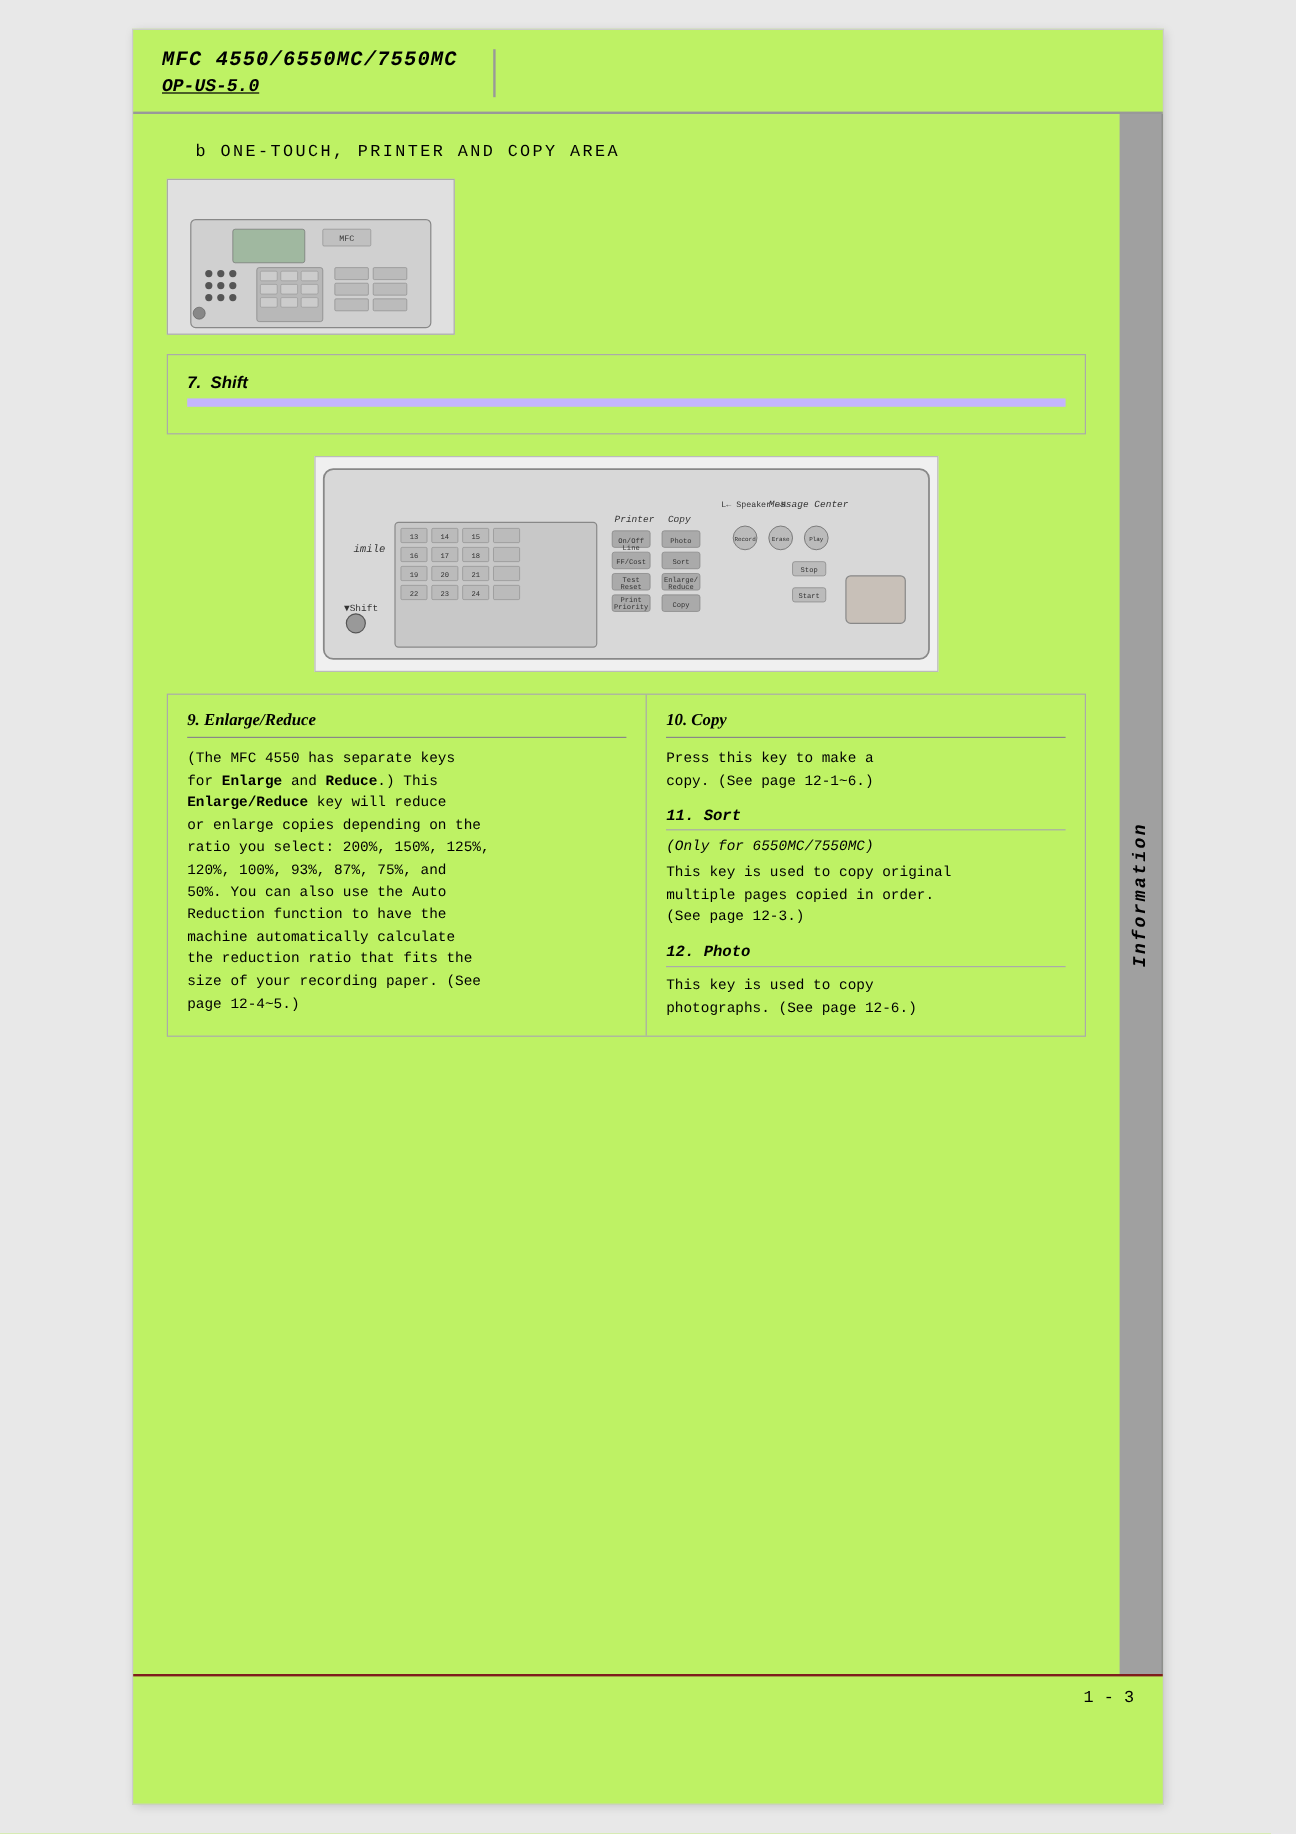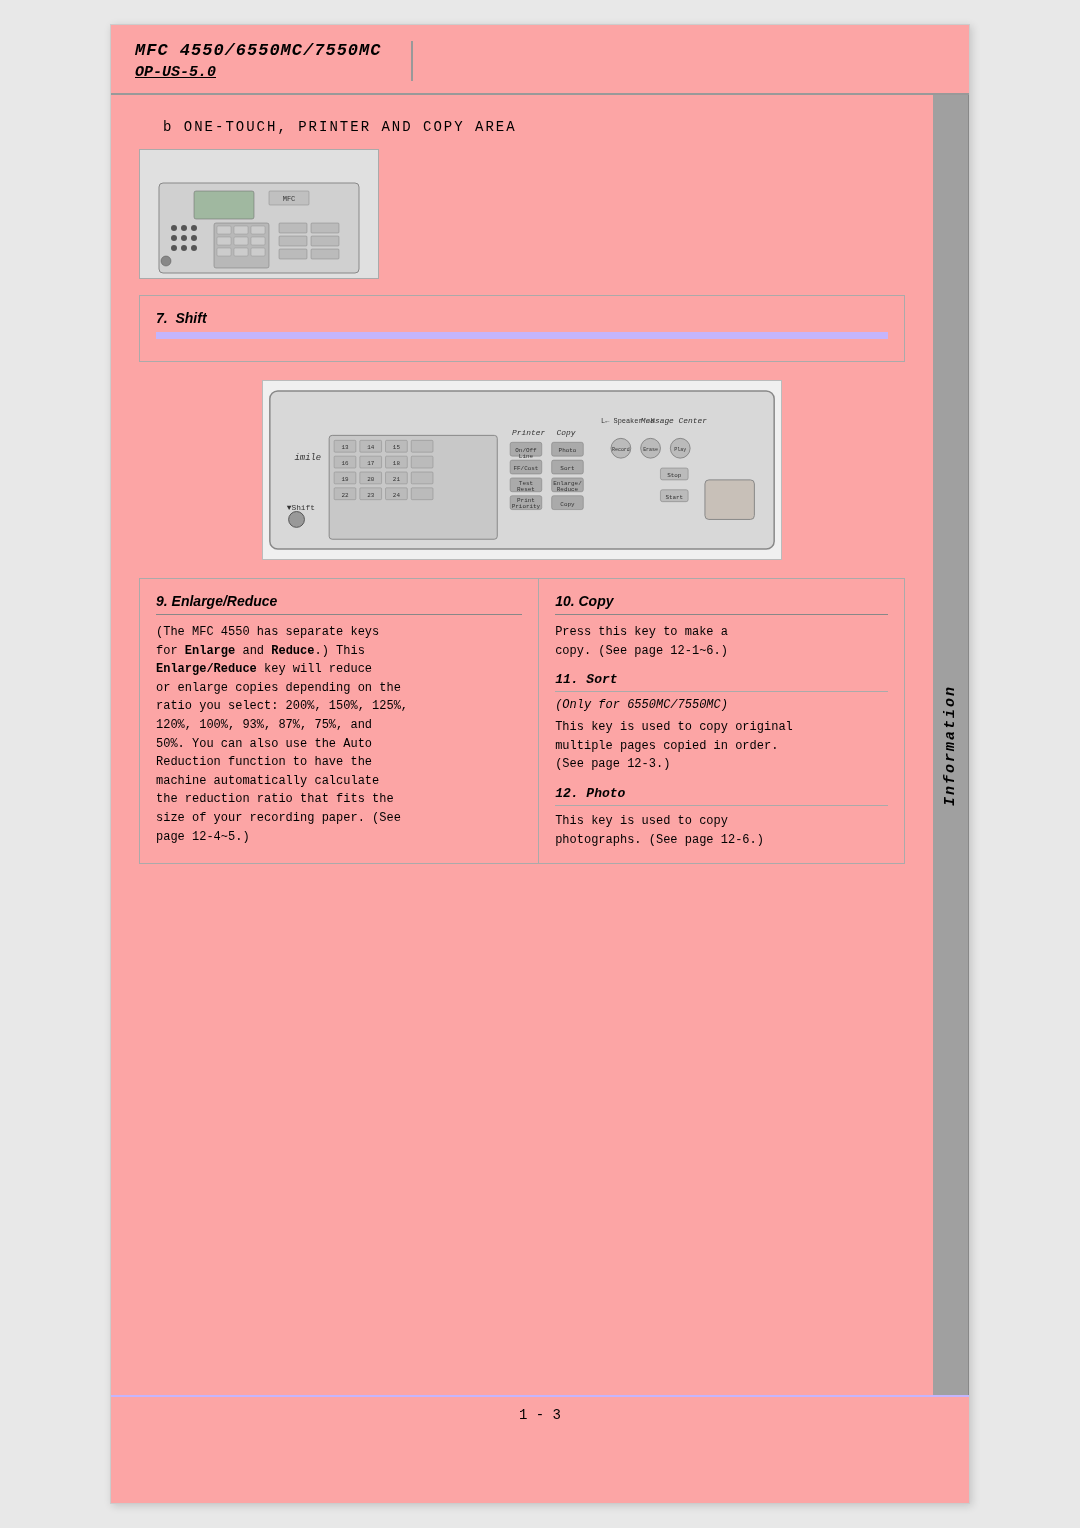--- a/index.html
+++ b/index.html
@@ -10,21 +10,21 @@
       width: 1080px;
       min-height: 1528px;
       display: flex;
       justify-content: center;
       align-items: flex-start;
     }
 
     .page {
       width: 860px;
       min-height: 1480px;
-      background: #fca5a5;
+      background: #bef264;
       margin: 24px auto;
       padding: 0;
       position: relative;
       border: 1px solid #ccc;
       box-shadow: 2px 2px 8px rgba(0,0,0,0.15);
     }
 
     
     .top-header {
       display: flex;
@@ -218,21 +218,21 @@
     }
 
     
     .section-title-bold {
       font-size: 14px;
       font-weight: bold;
       font-style: italic;
       border-bottom: 1px solid #888;
       padding-bottom: 5px;
       margin-bottom: 8px;
-      font-family: Liberation Sans, sans-serif;
+      font-family: Liberation Serif, serif;
     }
 
     .section-title-sub {
       font-size: 13px;
       font-weight: bold;
       font-style: italic;
       border-bottom: 1px solid #aaa;
       padding-bottom: 4px;
       margin-top: 12px;
       margin-bottom: 6px;
@@ -240,24 +240,24 @@
     }
 
     .section-italic-note {
       font-style: italic;
       font-size: 12px;
       margin-bottom: 6px;
     }
 
     
     .page-footer {
-      border-top: 2px solid #c4b5fd;
+      border-top: 2px solid #7f1d1d;
       padding: 10px 24px;
       display: flex;
-      justify-content: center;
+      justify-content: flex-end;
       align-items: center;
     }
 
     .page-number {
       font-size: 14px;
       font-family: 'Courier New', Courier, monospace;
     }
 
     
     .panel-svg {

